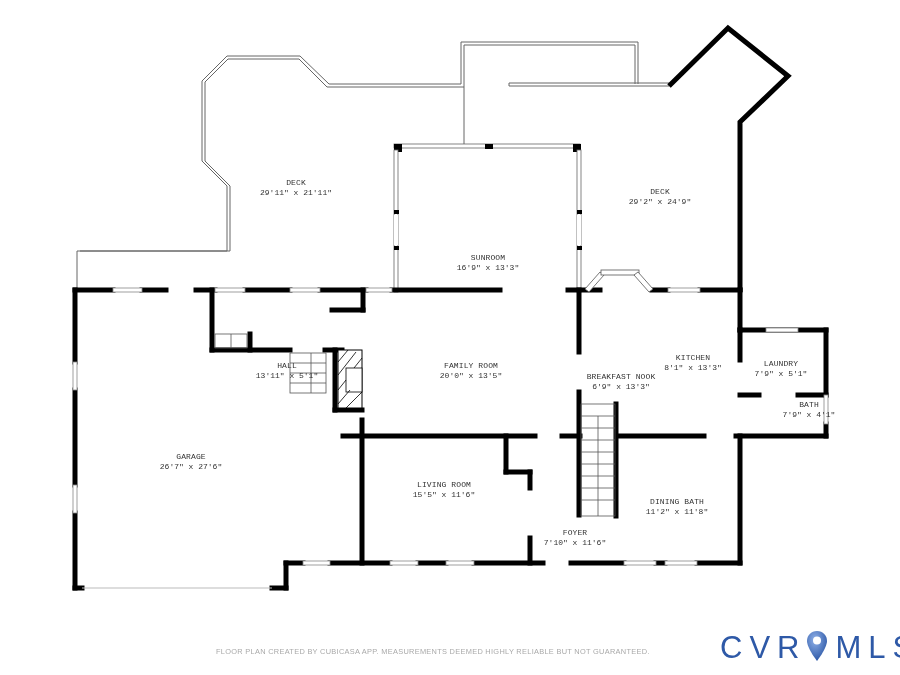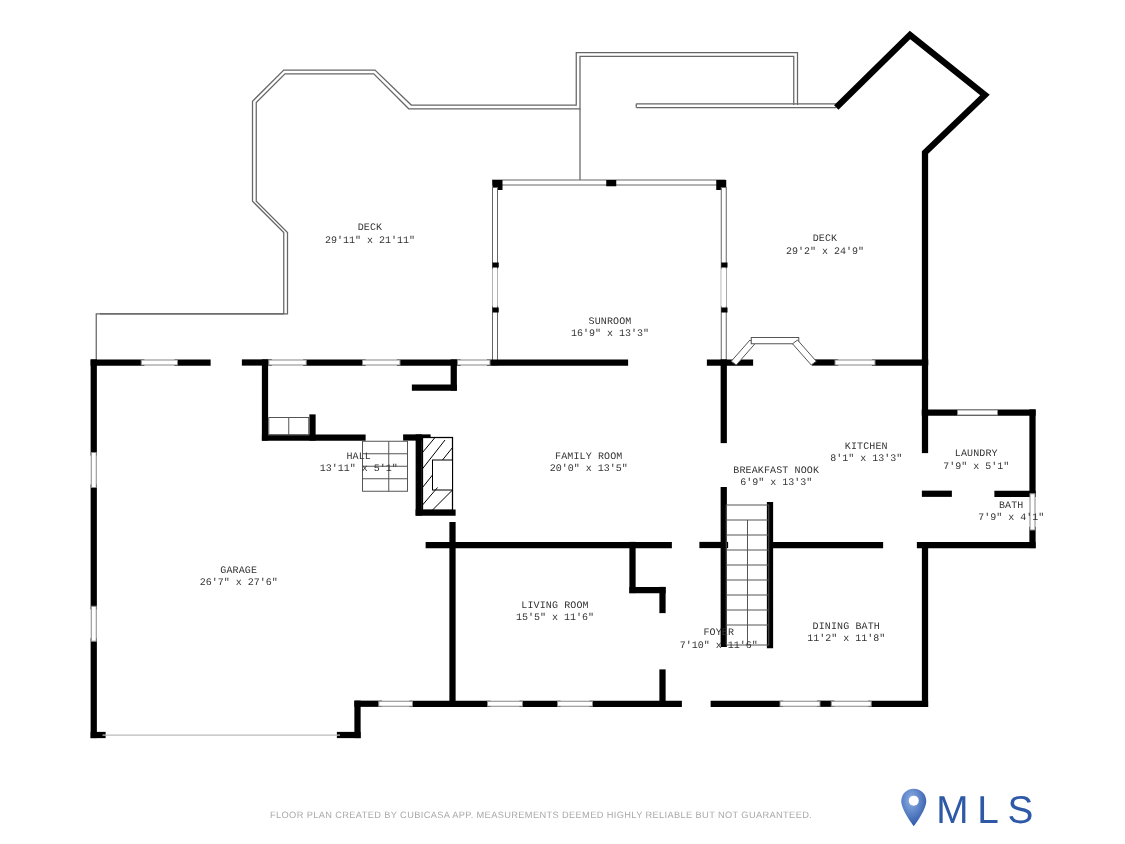--- a/index.html
+++ b/index.html
@@ -213,29 +213,30 @@
       <span class="dims">26'7" x 27'6"</span>
     </div>
     <div class="room-label" style="left: 444px; top: 480px;">
       <span class="name">LIVING ROOM</span>
       <span class="dims">15'5" x 11'6"</span>
     </div>
     <div class="room-label" style="left: 677px; top: 497px;">
       <span class="name">DINING BATH</span>
       <span class="dims">11'2" x 11'8"</span>
     </div>
-    <div class="room-label" style="left: 575px; top: 502px;">
+    <div class="room-label" style="left: 575px; top: 528px;">
       <span class="name">FOYER</span>
       <span class="dims">7'10" x 11'6"</span>
     </div>
   </div>
 
 <div class="footer-note">FLOOR PLAN CREATED BY CUBICASA APP. MEASUREMENTS DEEMED HIGHLY RELIABLE BUT NOT GUARANTEED.</div>
 
 <div class="logo">
+  <span>CVR</span>
   <svg class="pin" viewBox="0 0 22 32">
     <defs>
       <radialGradient id="pg" cx="40%" cy="30%" r="70%">
         <stop offset="0%" stop-color="#8fb0e8"></stop>
         <stop offset="100%" stop-color="#2e59a7"></stop>
       </radialGradient>
     </defs>
     <path d="M11 1 C5 1 1 5.5 1 11 C1 18 11 31 11 31 C11 31 21 18 21 11 C21 5.5 17 1 11 1 Z" fill="url(#pg)"></path>
     <circle cx="11" cy="10.5" r="4" fill="#fff"></circle>
   </svg>

